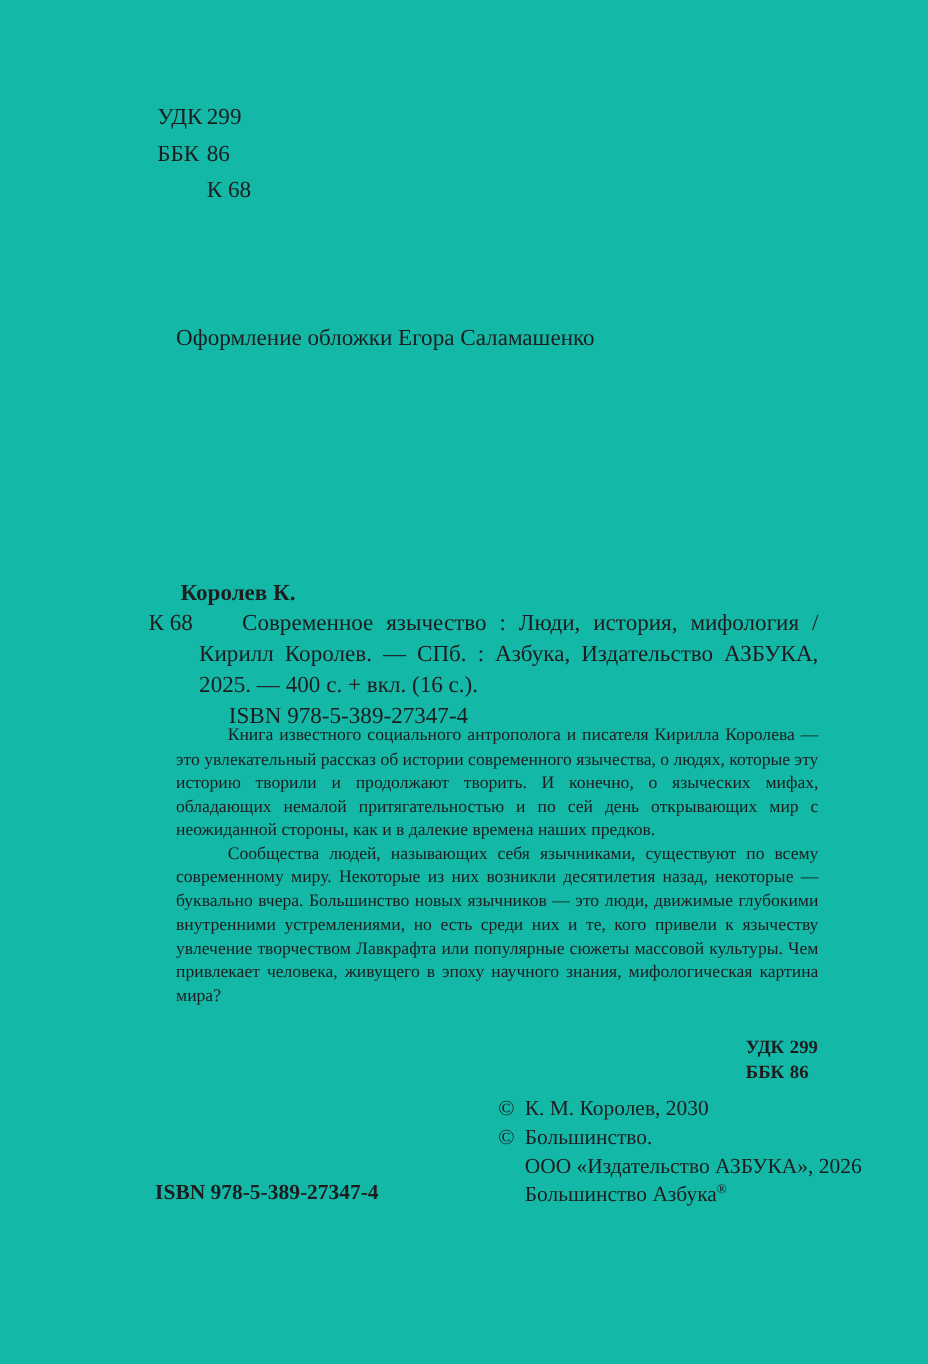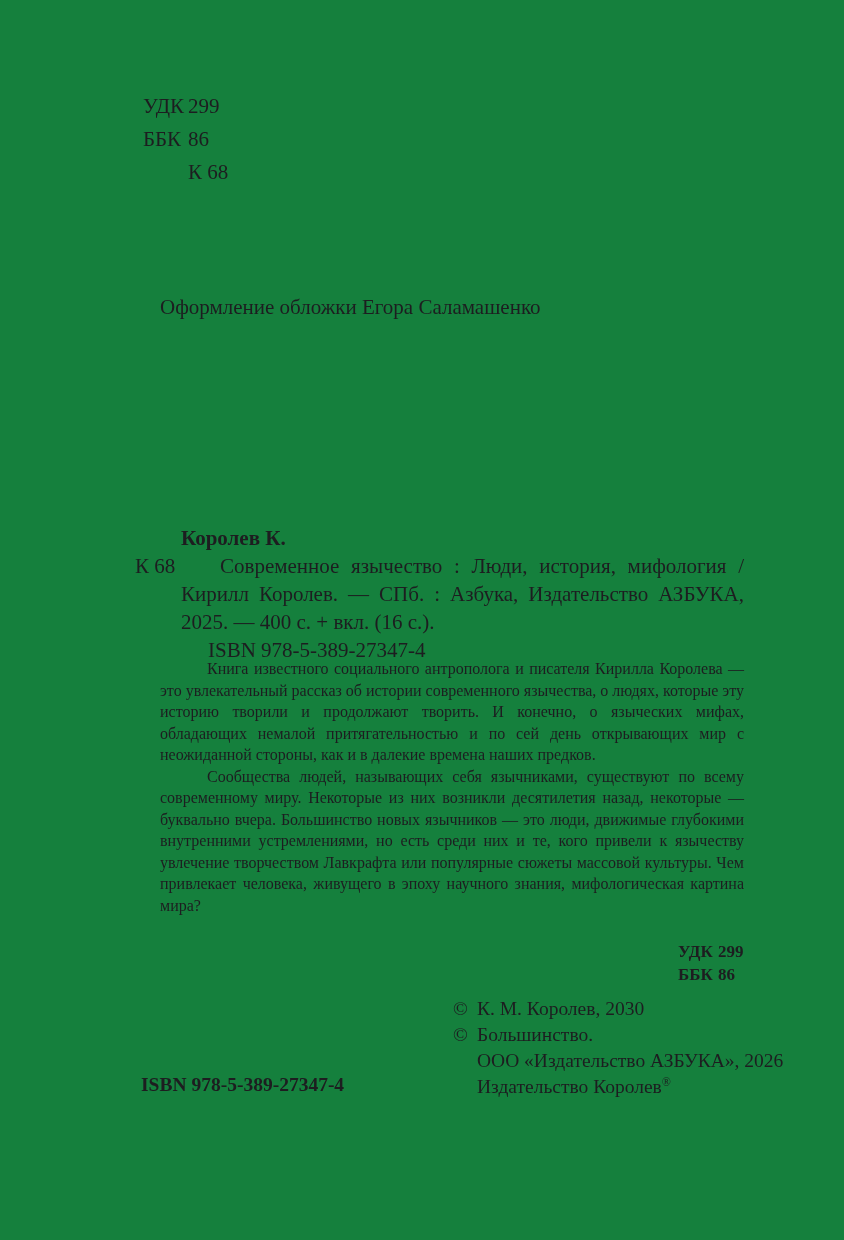--- a/index.html
+++ b/index.html
@@ -4,21 +4,21 @@
 <style>
   html, body {
     margin: 0;
     padding: 0;
     background: #ffffff;
   }
   .page {
     position: relative;
     width: 844px;
     height: 1240px;
-    background: #15803d;
+    background: #14b8a6;
     color: #1d1d20;
     font-family: "Liberation Serif", "DejaVu Serif", serif;
     overflow: hidden;
   }
 
   
   .udc-top {
     position: absolute;
     left: 143px;
     top: 90px;
@@ -44,21 +44,21 @@
   
   .catalog {
     position: absolute;
     left: 160px;
     top: 524px;
     width: 584px;
     font-size: 21px;
     line-height: 28px;
   }
   .catalog .author {
-    margin-left: 21px;
+    margin-left: 4px;
     font-weight: bold;
   }
   .catalog .card {
     position: relative;
     margin-left: 21px;
     text-align: justify;
     text-indent: 39px;
   }
   .catalog .card-label {
     position: absolute;
@@ -172,19 +172,19 @@
     <div class="row">
       <span class="c-sym">©</span><span>К. М. Королев, 2030</span>
     </div>
     <div class="row">
       <span class="c-sym">©</span><span>Большинство.</span>
     </div>
     <div class="row">
       <span class="c-sym"></span><span>ООО «Издательство АЗБУКА», 2026</span>
     </div>
     <div class="row">
-      <span class="c-sym"></span><span>Издательство Королев</span><sup>®</sup>
+      <span class="c-sym"></span><span>Большинство Азбука</span><sup>®</sup>
     </div>
   </div>
 
   <div class="isbn-bottom">ISBN 978-5-389-27347-4</div>
 
 </div>
 
 </body></html>

